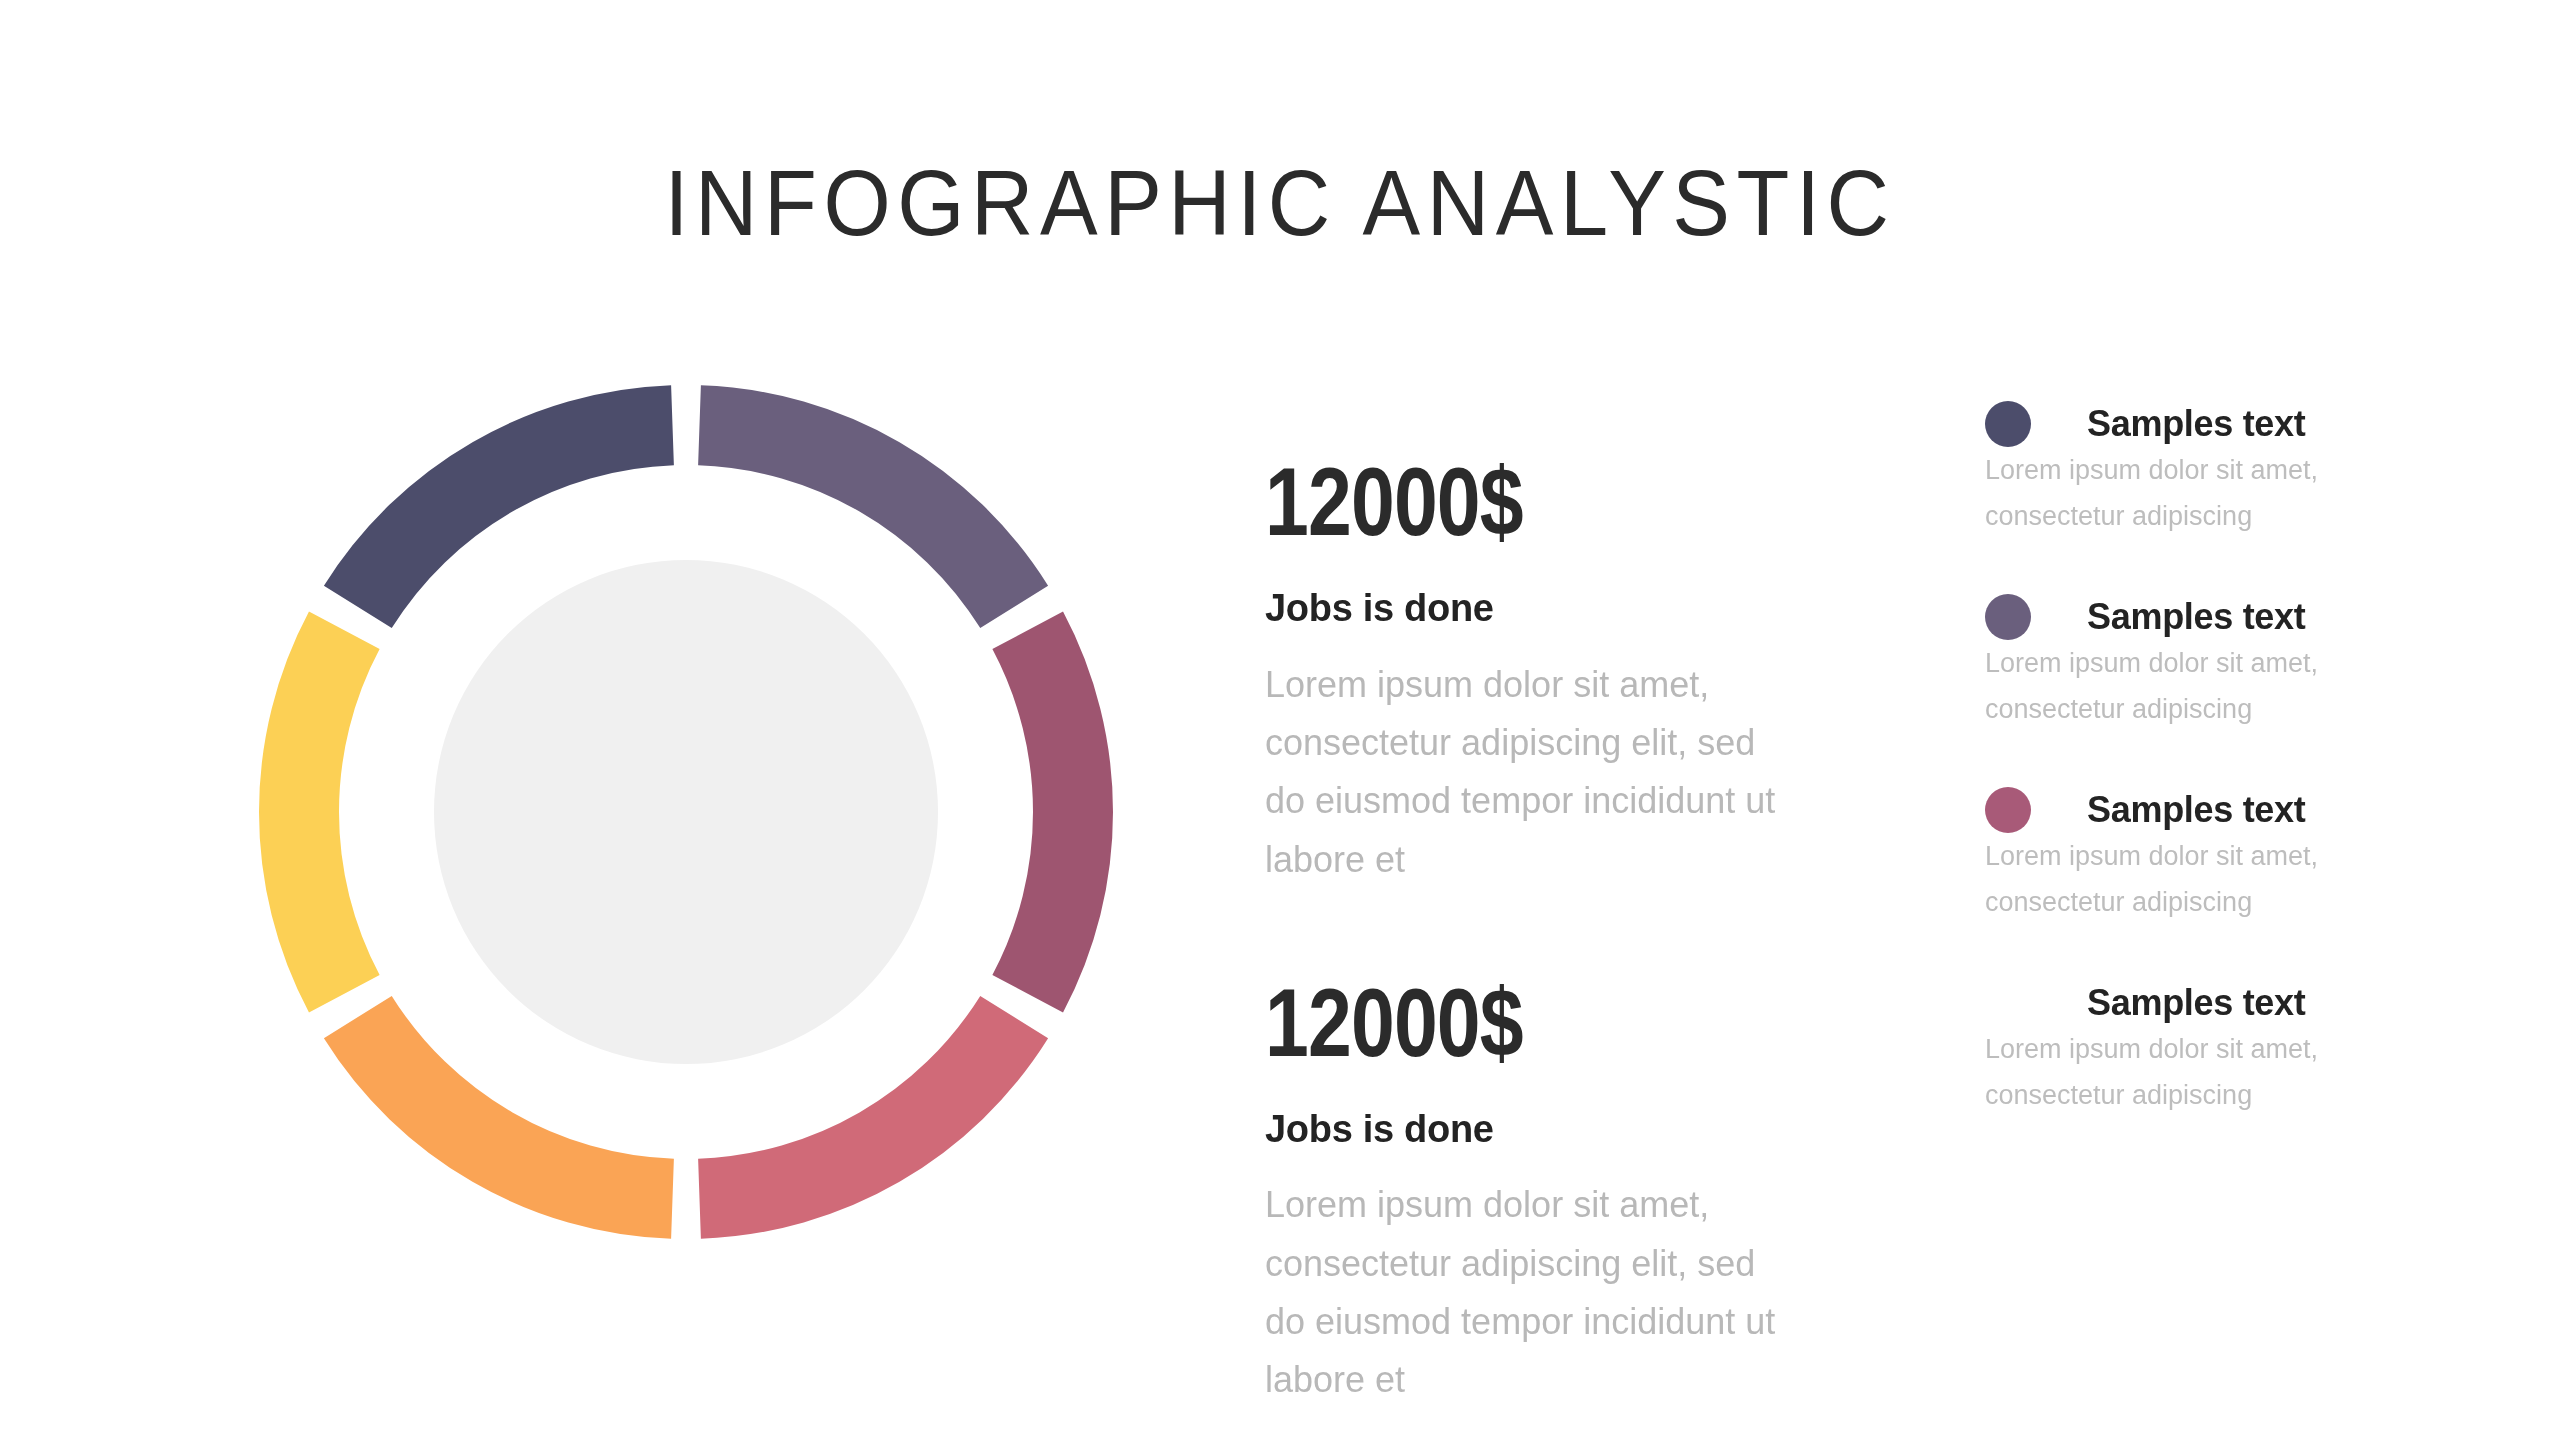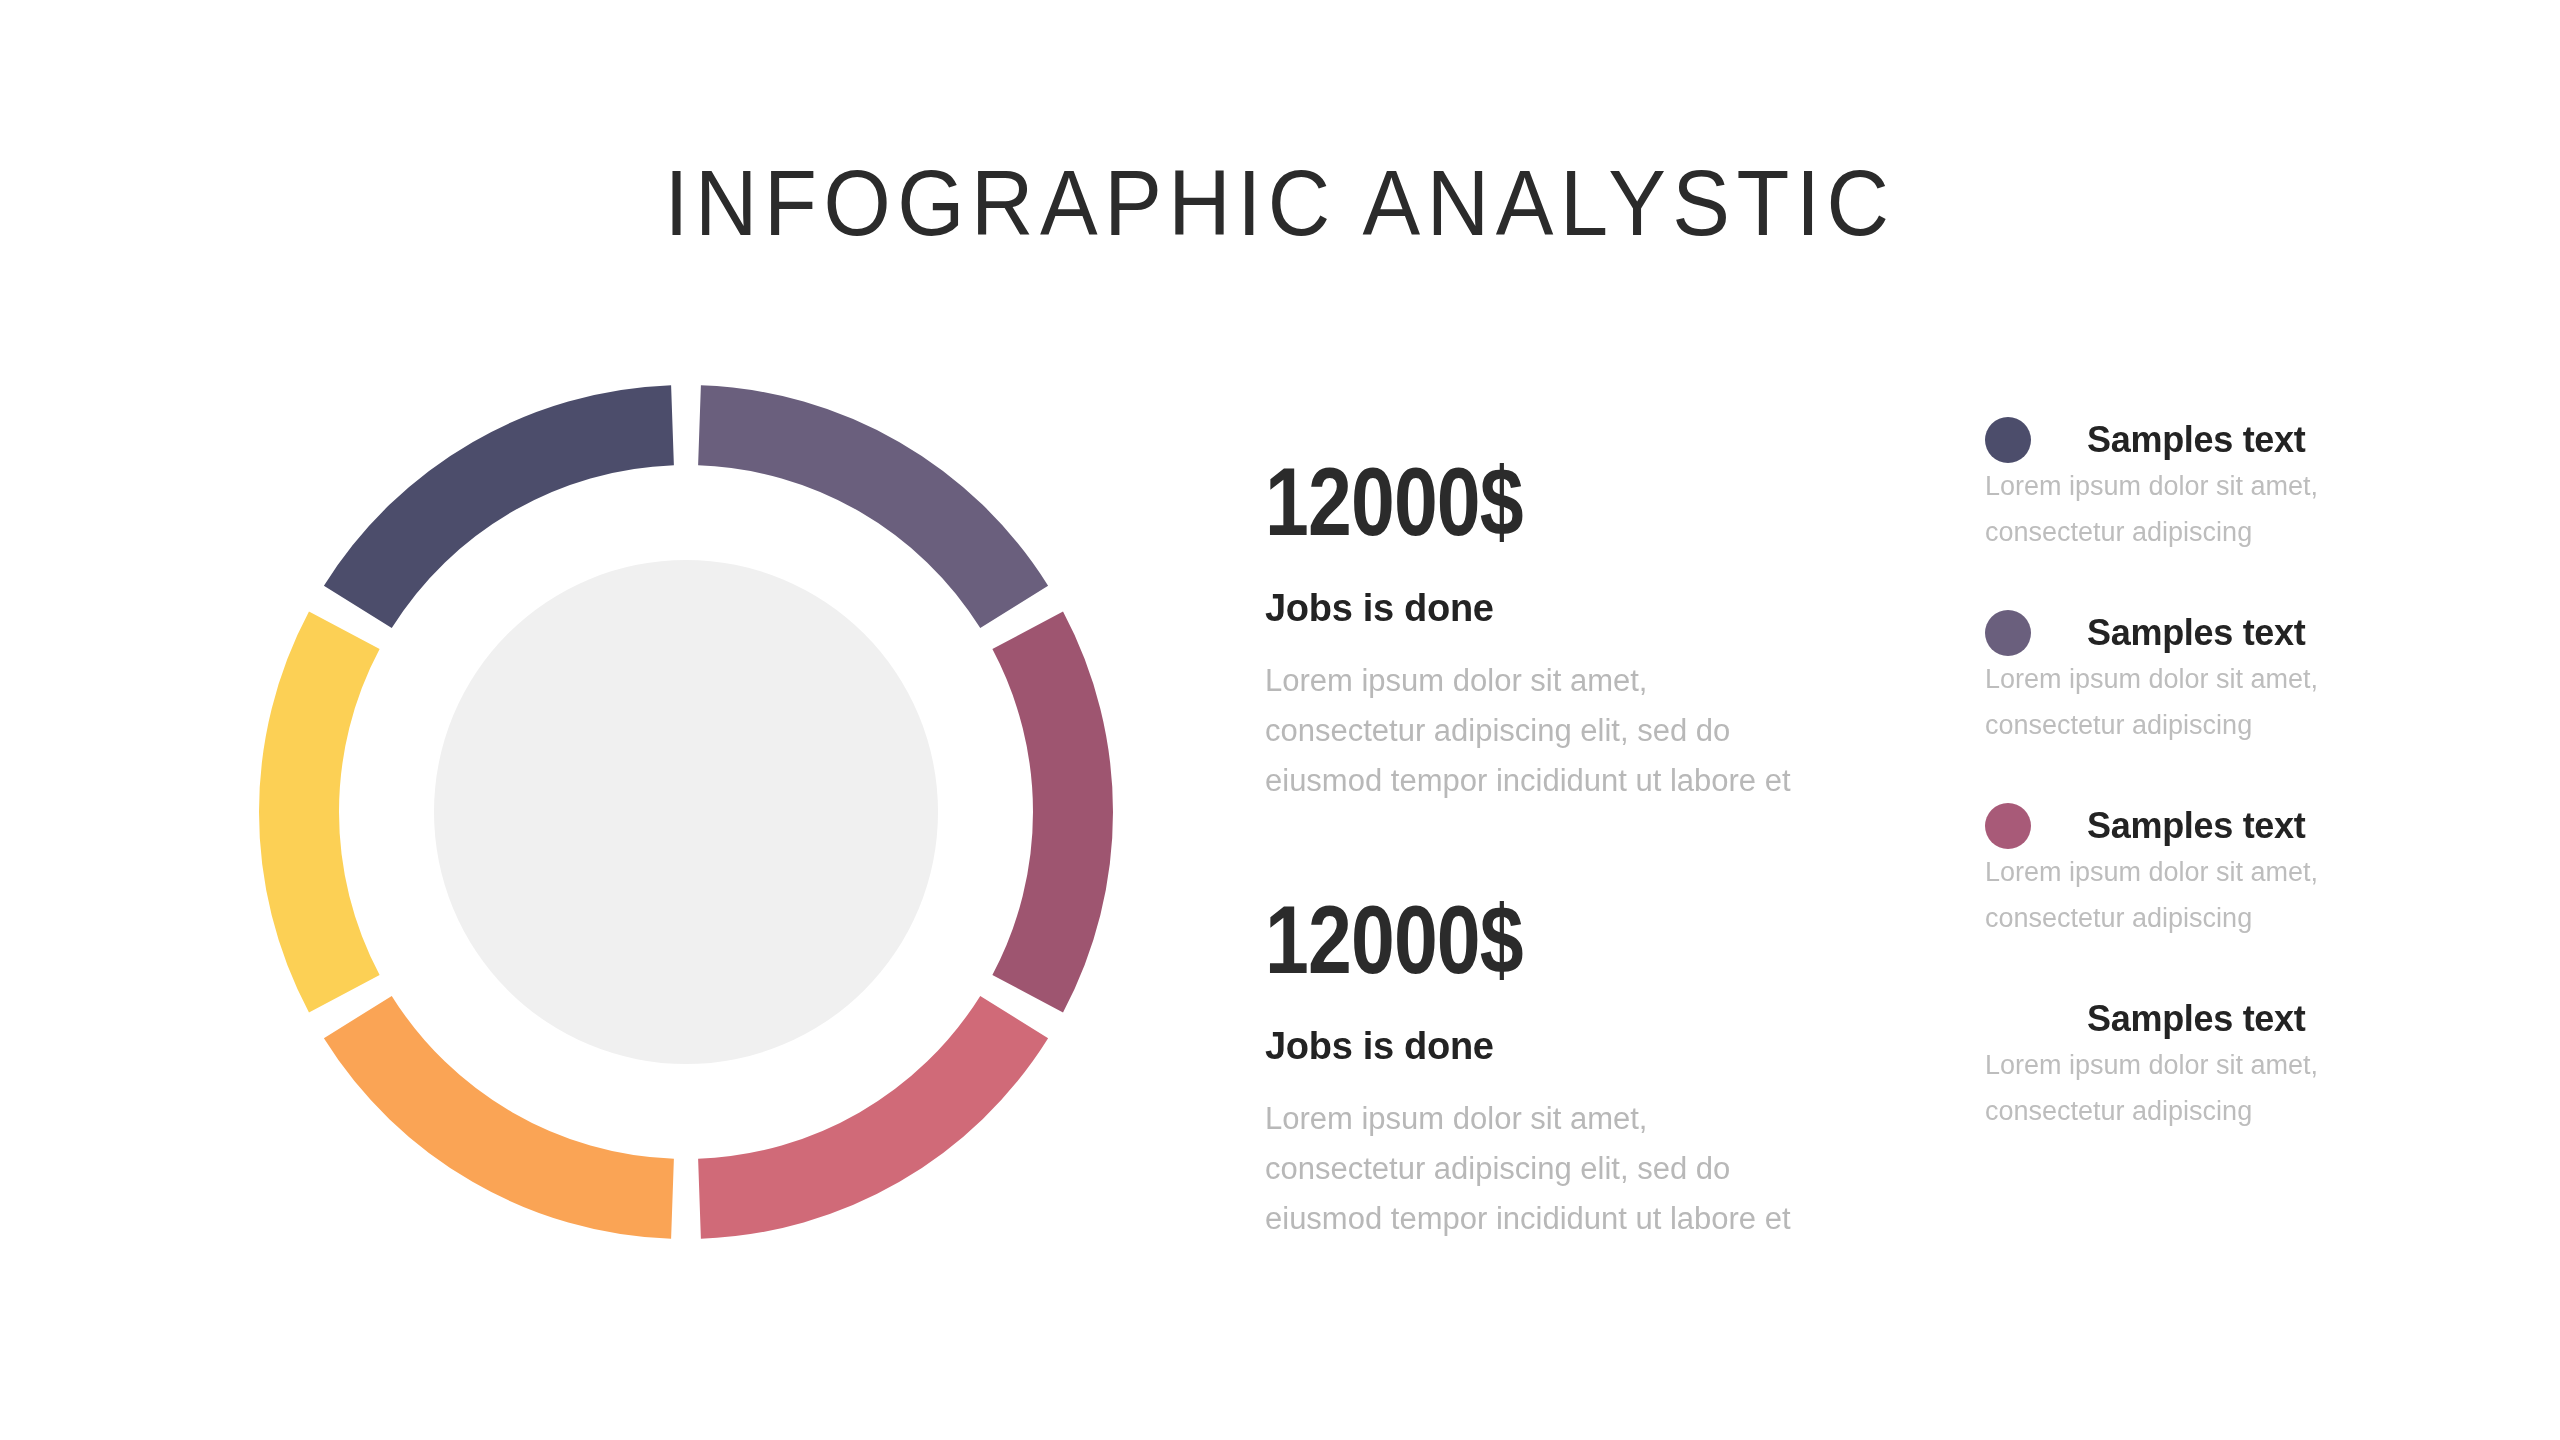--- a/index.html
+++ b/index.html
@@ -59,32 +59,32 @@
     font-family:"Liberation Sans", sans-serif;
     font-size:38px;
     font-weight:700;
     color:#232323;
     margin-top:36px;
     line-height:1.2;
     letter-spacing:-0.3px;
   }
   .stat-desc{
     font-family:"Liberation Sans", sans-serif;
-    font-size:31px;
+    font-size:36px;
     font-weight:400;
     color:#b8b8b8;
     margin-top:24px;
     line-height:1.62;
     max-width:540px;
   }
 
   
   .legend{
     position:absolute;
-    left:1985px;top:417px;
+    left:1985px;top:401px;
     width:430px;
   }
   .legend-item{margin-bottom:54px;}
   .legend-head{
     display:flex;
     align-items:center;
     height:46px;
   }
   .legend-dot{
     width:46px;height:46px;

